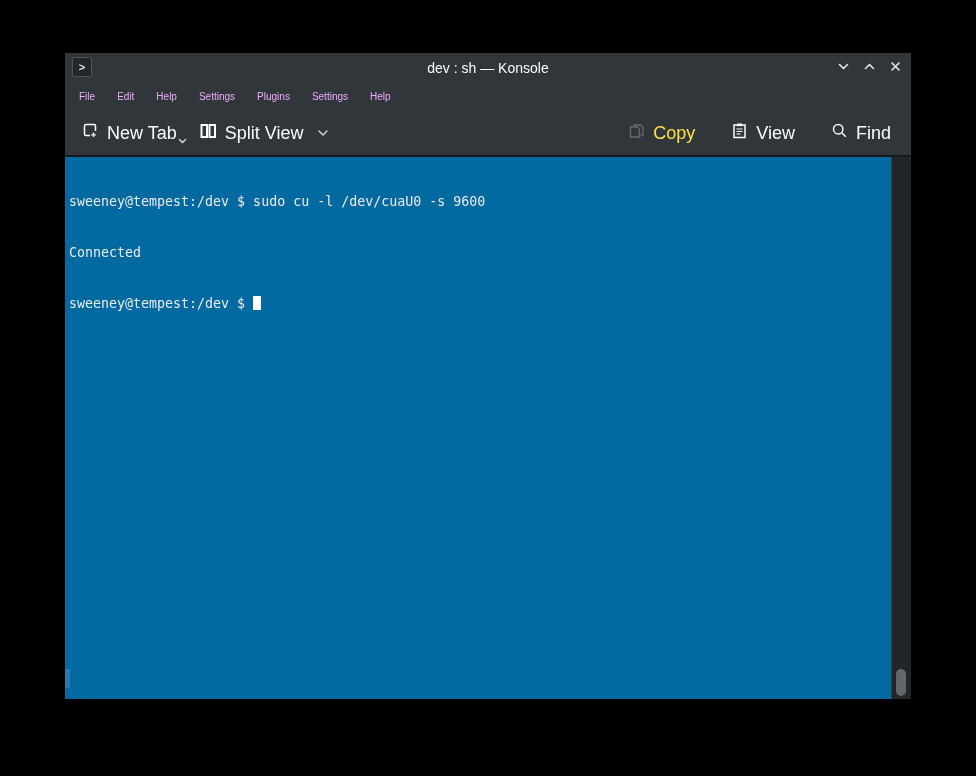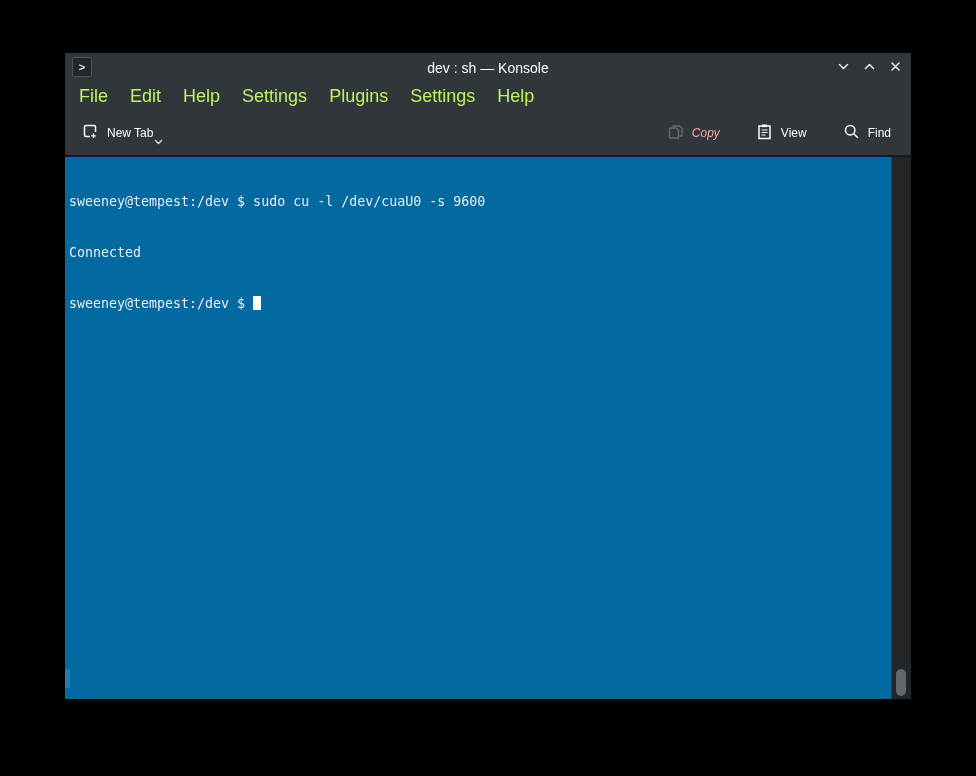--- a/index.html
+++ b/index.html
@@ -32,34 +32,34 @@
   }
   .win-btn { width:15px; height:15px; display:flex; align-items:center; justify-content:center; cursor:pointer; }
   .win-btn svg { stroke:#e6e9ea; stroke-width:1.6; fill:none; stroke-linecap:round; stroke-linejoin:round; }
 
   
   .menubar {
     height:29px; flex:0 0 29px; display:flex; align-items:center;
     background:#31363b; padding-left:3px;
   }
   .menu-item {
-    color:#bef264; font-size:18px; padding:5px 11px; cursor:default;
+    color:#f0abfc; font-size:10px; padding:5px 11px; cursor:default;
   }
 
   
   .toolbar {
     height:44px; flex:0 0 44px; display:flex; align-items:center;
     background:#31363b; padding:0 16px 0 12px;
   }
   .tool-btn {
     display:flex; align-items:center; gap:8px; color:#fcfcfc;
-    font-size:12px; padding:6px 4px; position:relative; cursor:default;
+    font-size:18px; padding:6px 4px; position:relative; cursor:default;
   }
   .tool-btn svg { stroke:#fcfcfc; fill:none; stroke-width:1.4; }
-  .tool-btn.disabled { color:#fca5a5;font-style:italic; }
+  .tool-btn.disabled { color:#fde047; }
   .tool-btn.disabled svg { stroke:#63696e; }
   .tool-gap { width:14px; }
   .spacer { flex:1; }
   .mini-caret {
     position:absolute; right:-6px; bottom:2px;
   }
   .mini-caret svg, .caret svg { stroke:#cfd3d6; fill:none; stroke-width:1.5; stroke-linecap:round; stroke-linejoin:round; }
   .caret { margin-left:6px; display:flex; align-items:center; }
 
   
@@ -144,20 +144,34 @@
         </svg>
       </span>
       <span>New Tab</span>
       <span class="mini-caret">
         <svg width="9" height="6" viewBox="0 0 9 6">
             <path d="M1.5 1.5 L4.5 4.5 L7.5 1.5"></path>
           </svg>
       </span>
     </div>
     <div class="tool-gap"></div>
+    <div class="tool-btn">
+      <span>
+        <svg width="18" height="18" viewBox="0 0 18 18">
+          <rect x="2.5" y="3" width="5.5" height="12" stroke-width="2"></rect>
+          <rect x="10.5" y="3" width="5.5" height="12" stroke-width="2"></rect>
+        </svg>
+      </span>
+      <span>Split View</span>
+      <span class="caret">
+        <svg width="12" height="8" viewBox="0 0 12 8">
+            <path d="M2 2 L6 6 L10 2"></path>
+          </svg>
+      </span>
+    </div>
 
     <div class="spacer"></div>
 
     <div class="tool-btn disabled">
       <span>
         <svg width="17" height="17" viewBox="0 0 17 17">
           <path d="M6 4.5 V3 H12.8 L15 5.2 V13 H12.5"></path>
           <path d="M2.5 5 H9.3 L11.5 7.2 V15 H2.5 Z"></path>
         </svg>
       </span>

